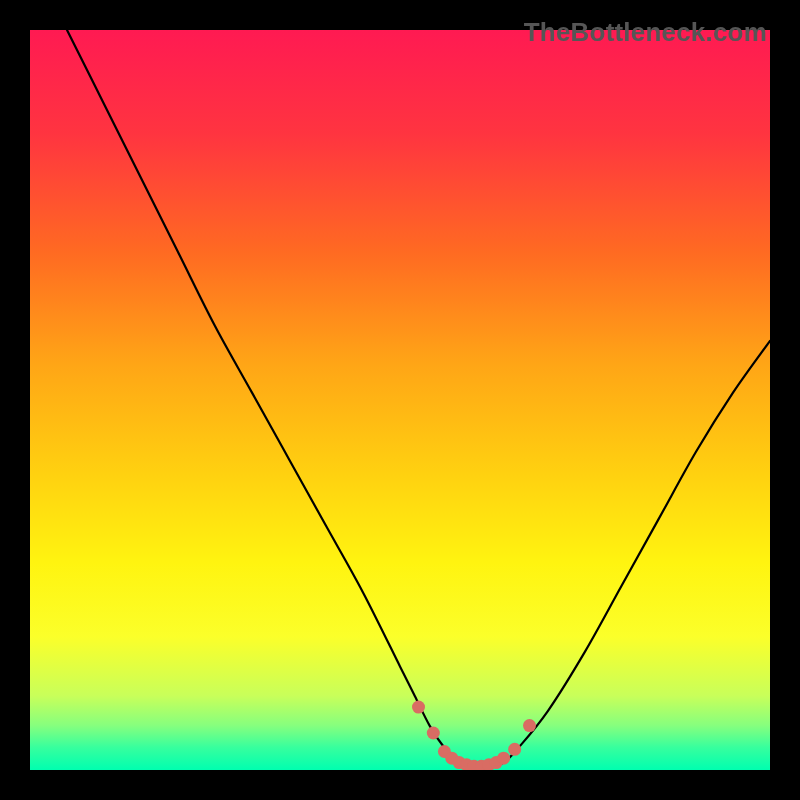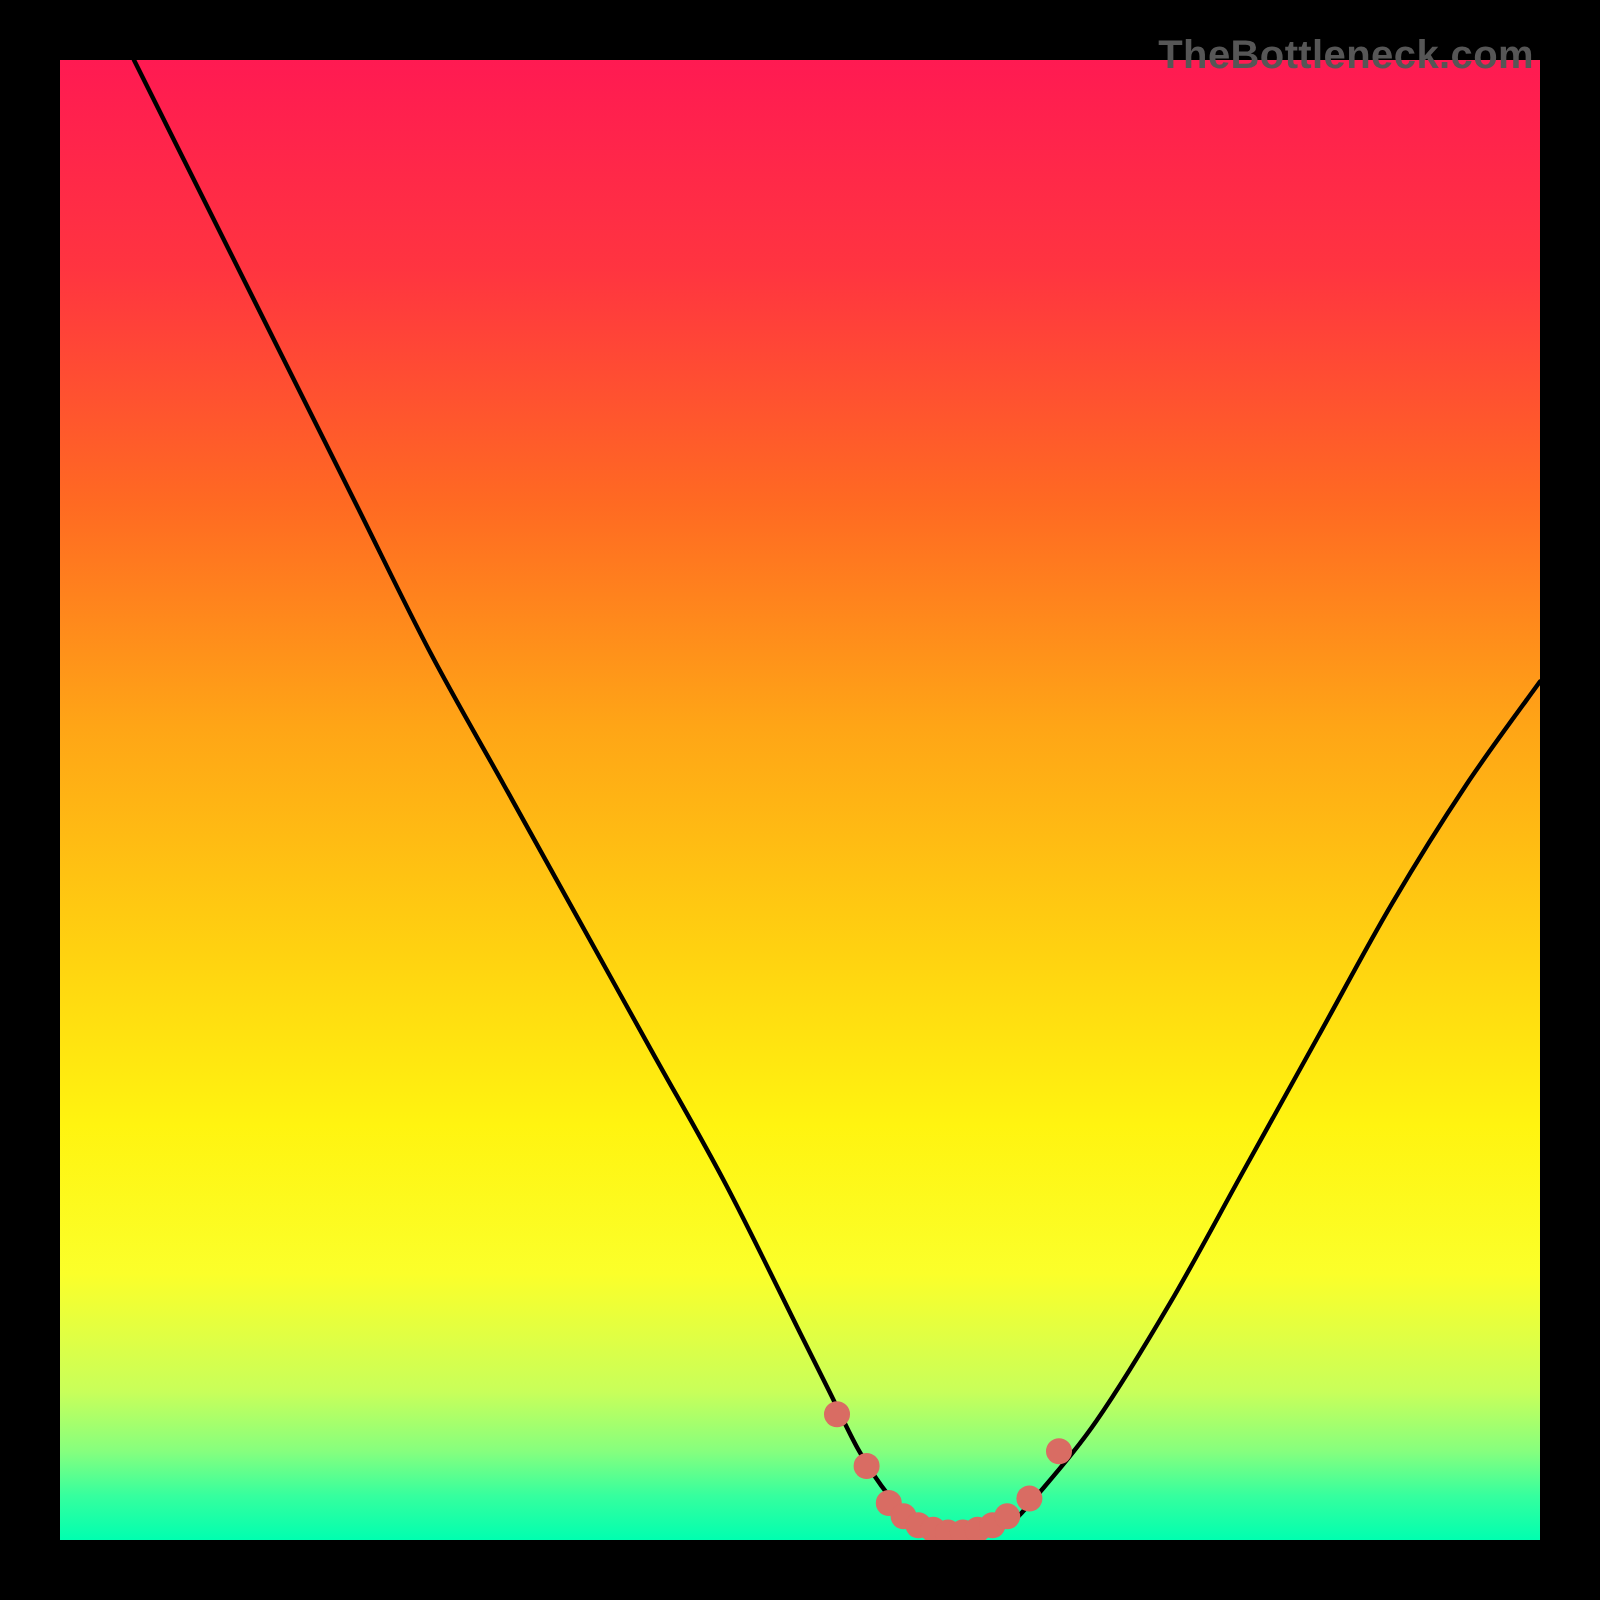--- a/index.html
+++ b/index.html
@@ -24,21 +24,21 @@
     left: 15px;
     top: 15px;
     width: 740px;
     height: 740px;
     overflow: hidden;
   }
   .watermark {
     position: absolute;
     top: 2px;
     right: 18px;
-    font-size: 20px;
+    font-size: 26px;
     font-weight: 600;
     color: #565656;
     letter-spacing: 0.2px;
     z-index: 50;
   }
   svg.curve {
     position: absolute;
     left: 0;
     top: 0;
     z-index: 10;

